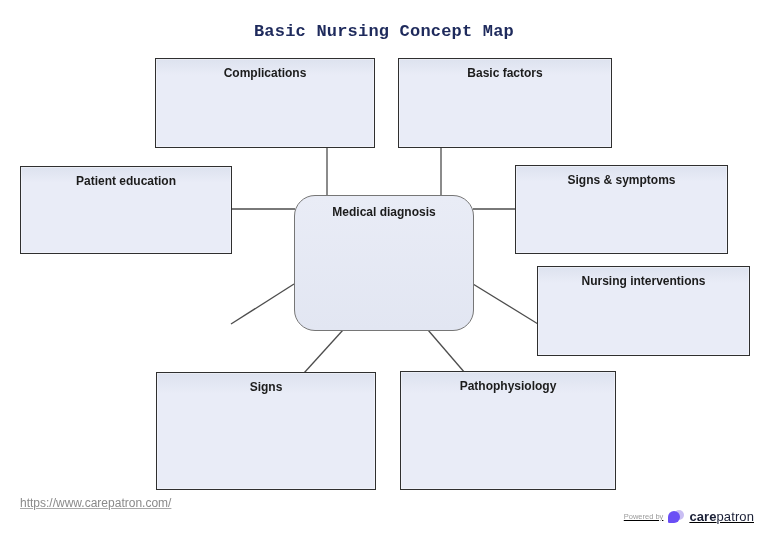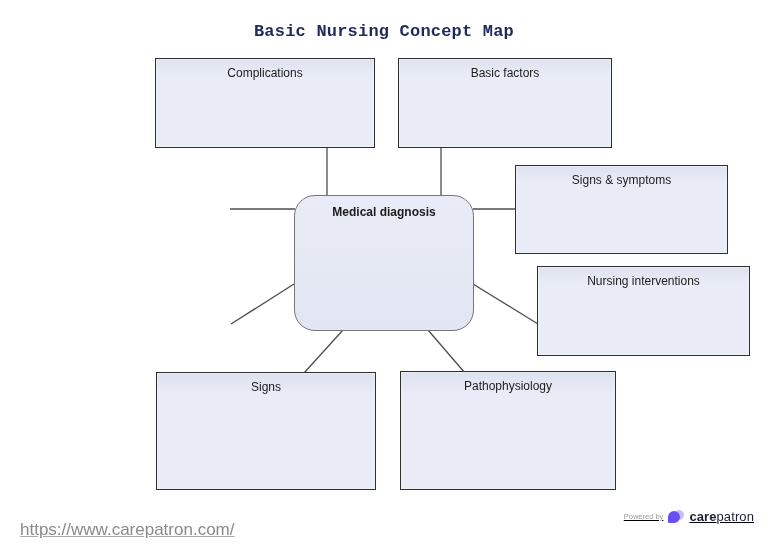--- a/index.html
+++ b/index.html
@@ -23,21 +23,21 @@
     position:absolute;
     box-sizing:border-box;
     border:1.6px solid #2f2f2f;
     background:linear-gradient(180deg,#dde2ef 0%,#e9ecf7 18%,#e9ecf7 100%);
     box-shadow:inset 0 0 0 1px rgba(255,255,255,.35);
   }
   .map-box .box-label{
     display:block;
     margin-top:7px;
     text-align:center;
-    font-size:12px;font-weight:normal;
+    font-size:12px;font-weight:bold;
     color:#1c1c1c;
   }
   .center-node{
     position:absolute;
     box-sizing:border-box;
     border:1.6px solid #767676;
     border-radius:36px;
     background:linear-gradient(180deg,#e9ecf6 0%,#e2e6f2 100%);
   }
   .center-node .box-label{
@@ -52,22 +52,22 @@
   .b-risk{left:398px;top:58px;width:214px;height:90px;}
   .b-patient{left:20px;top:166px;width:212px;height:88px;}
   .b-signs{left:515px;top:165px;width:213px;height:89px;}
   .b-diagnostic{left:19px;top:267px;width:213px;height:91px;}
   .b-nursing{left:537px;top:266px;width:213px;height:90px;}
   .b-labs{left:156px;top:372px;width:220px;height:118px;}
   .b-patho{left:400px;top:371px;width:216px;height:119px;}
   .b-center{left:294px;top:195px;width:180px;height:136px;border-radius:21px;}
 
   .footer-link{
-    position:absolute;left:20px;top:520px;
-    font-size:17px;color:#8a8a8a;
+    position:absolute;left:20px;top:496px;
+    font-size:12px;color:#8a8a8a;
     text-decoration:underline;
     text-decoration-color:#a9a9a9;
   }
   .footer-brand{
     position:absolute;right:14px;top:509px;
     display:flex;align-items:center;gap:5px;text-decoration:underline;
   }
   .powered-by{
     font-size:7.5px;color:#9b9b9b;
   }
@@ -112,20 +112,23 @@
   </svg>
 
   <div class="map-box b-complications">
     <span class="box-label">Complications</span>
   </div>
 
   <div class="map-box b-risk">
     <span class="box-label">Basic factors</span>
   </div>
 
+  <div class="map-box b-patient">
+    <span class="box-label">Patient education</span>
+  </div>
 
   <div class="map-box b-signs">
     <span class="box-label">Signs &amp; symptoms</span>
   </div>
 
 
   <div class="map-box b-nursing">
     <span class="box-label">Nursing interventions</span>
   </div>
 

